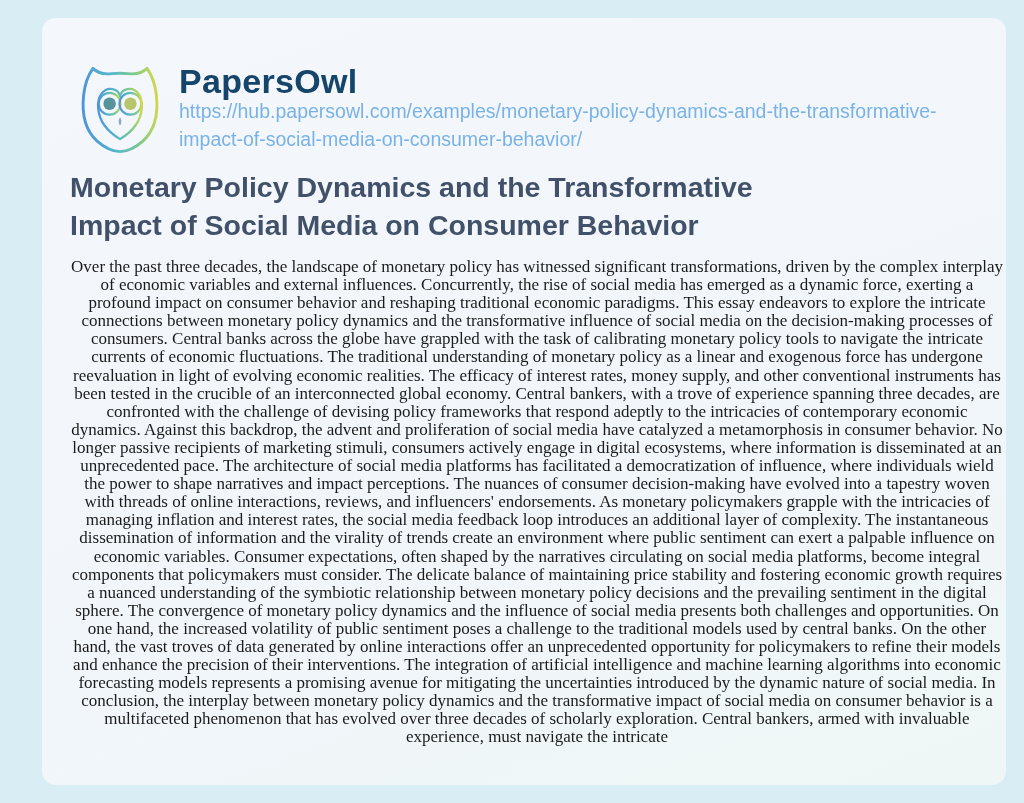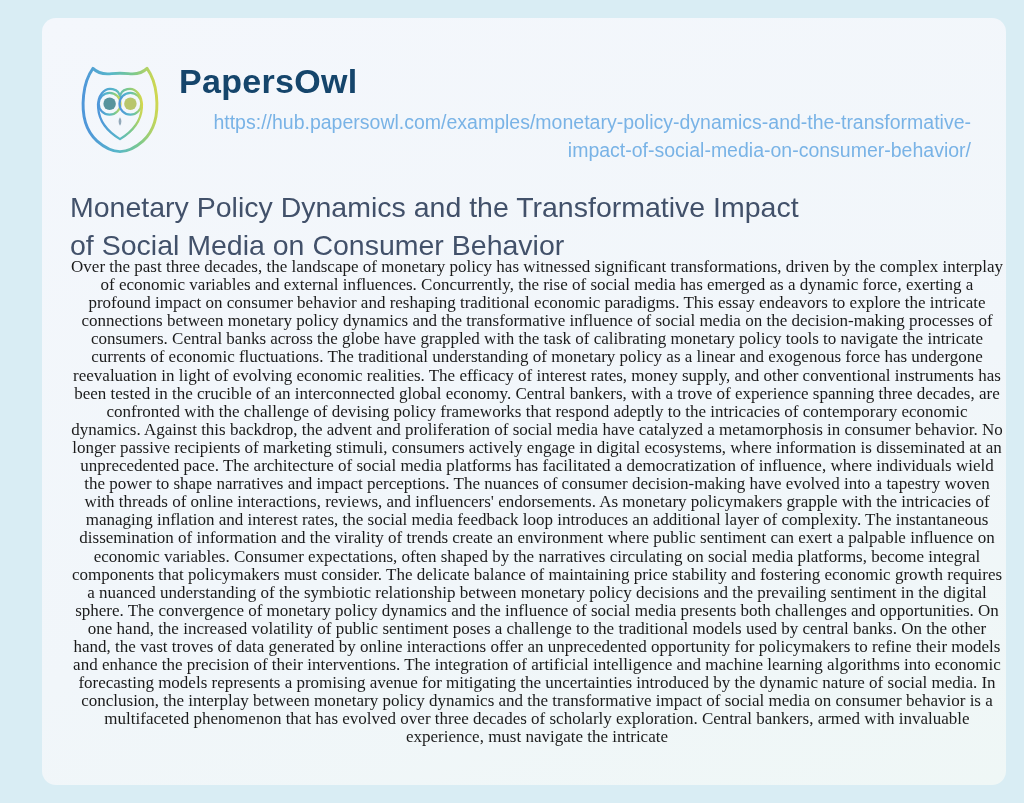--- a/index.html
+++ b/index.html
@@ -21,34 +21,33 @@
   .logo {
     position:absolute; left:26px; top:40px;
     width:104px; height:104px;
   }
   .brand {
     position:absolute; left:137px; top:44px;
     font-size:34px; font-weight:700; color:#15456b;
     letter-spacing:0.3px;
   }
   .url {
-    position:absolute; left:137px; top:90px;
+    position:absolute; left:137px; top:79px;
     width:792px;
     font-size:19.5px; line-height:28px;
     color:#79b3e6;
     overflow-wrap:break-word;
     text-decoration:none;
     cursor:pointer;
-    text-align:right;
   }
   .title {
-    position:absolute; left:28px; top:170px;
+    position:absolute; left:28px; top:150px;
     width:735px;
     font-size:28.5px; line-height:38px;
-    font-weight:400;
+    font-weight:700;
     color:#42516a;
   }
   .body-text {
     position:absolute; left:28px; top:240px;
     width:934px;
     max-height:510px;
     overflow:hidden;
     font-family:"Liberation Serif", serif;
     font-size:17px; line-height:18.1px;
     color:#1b1b1b;

